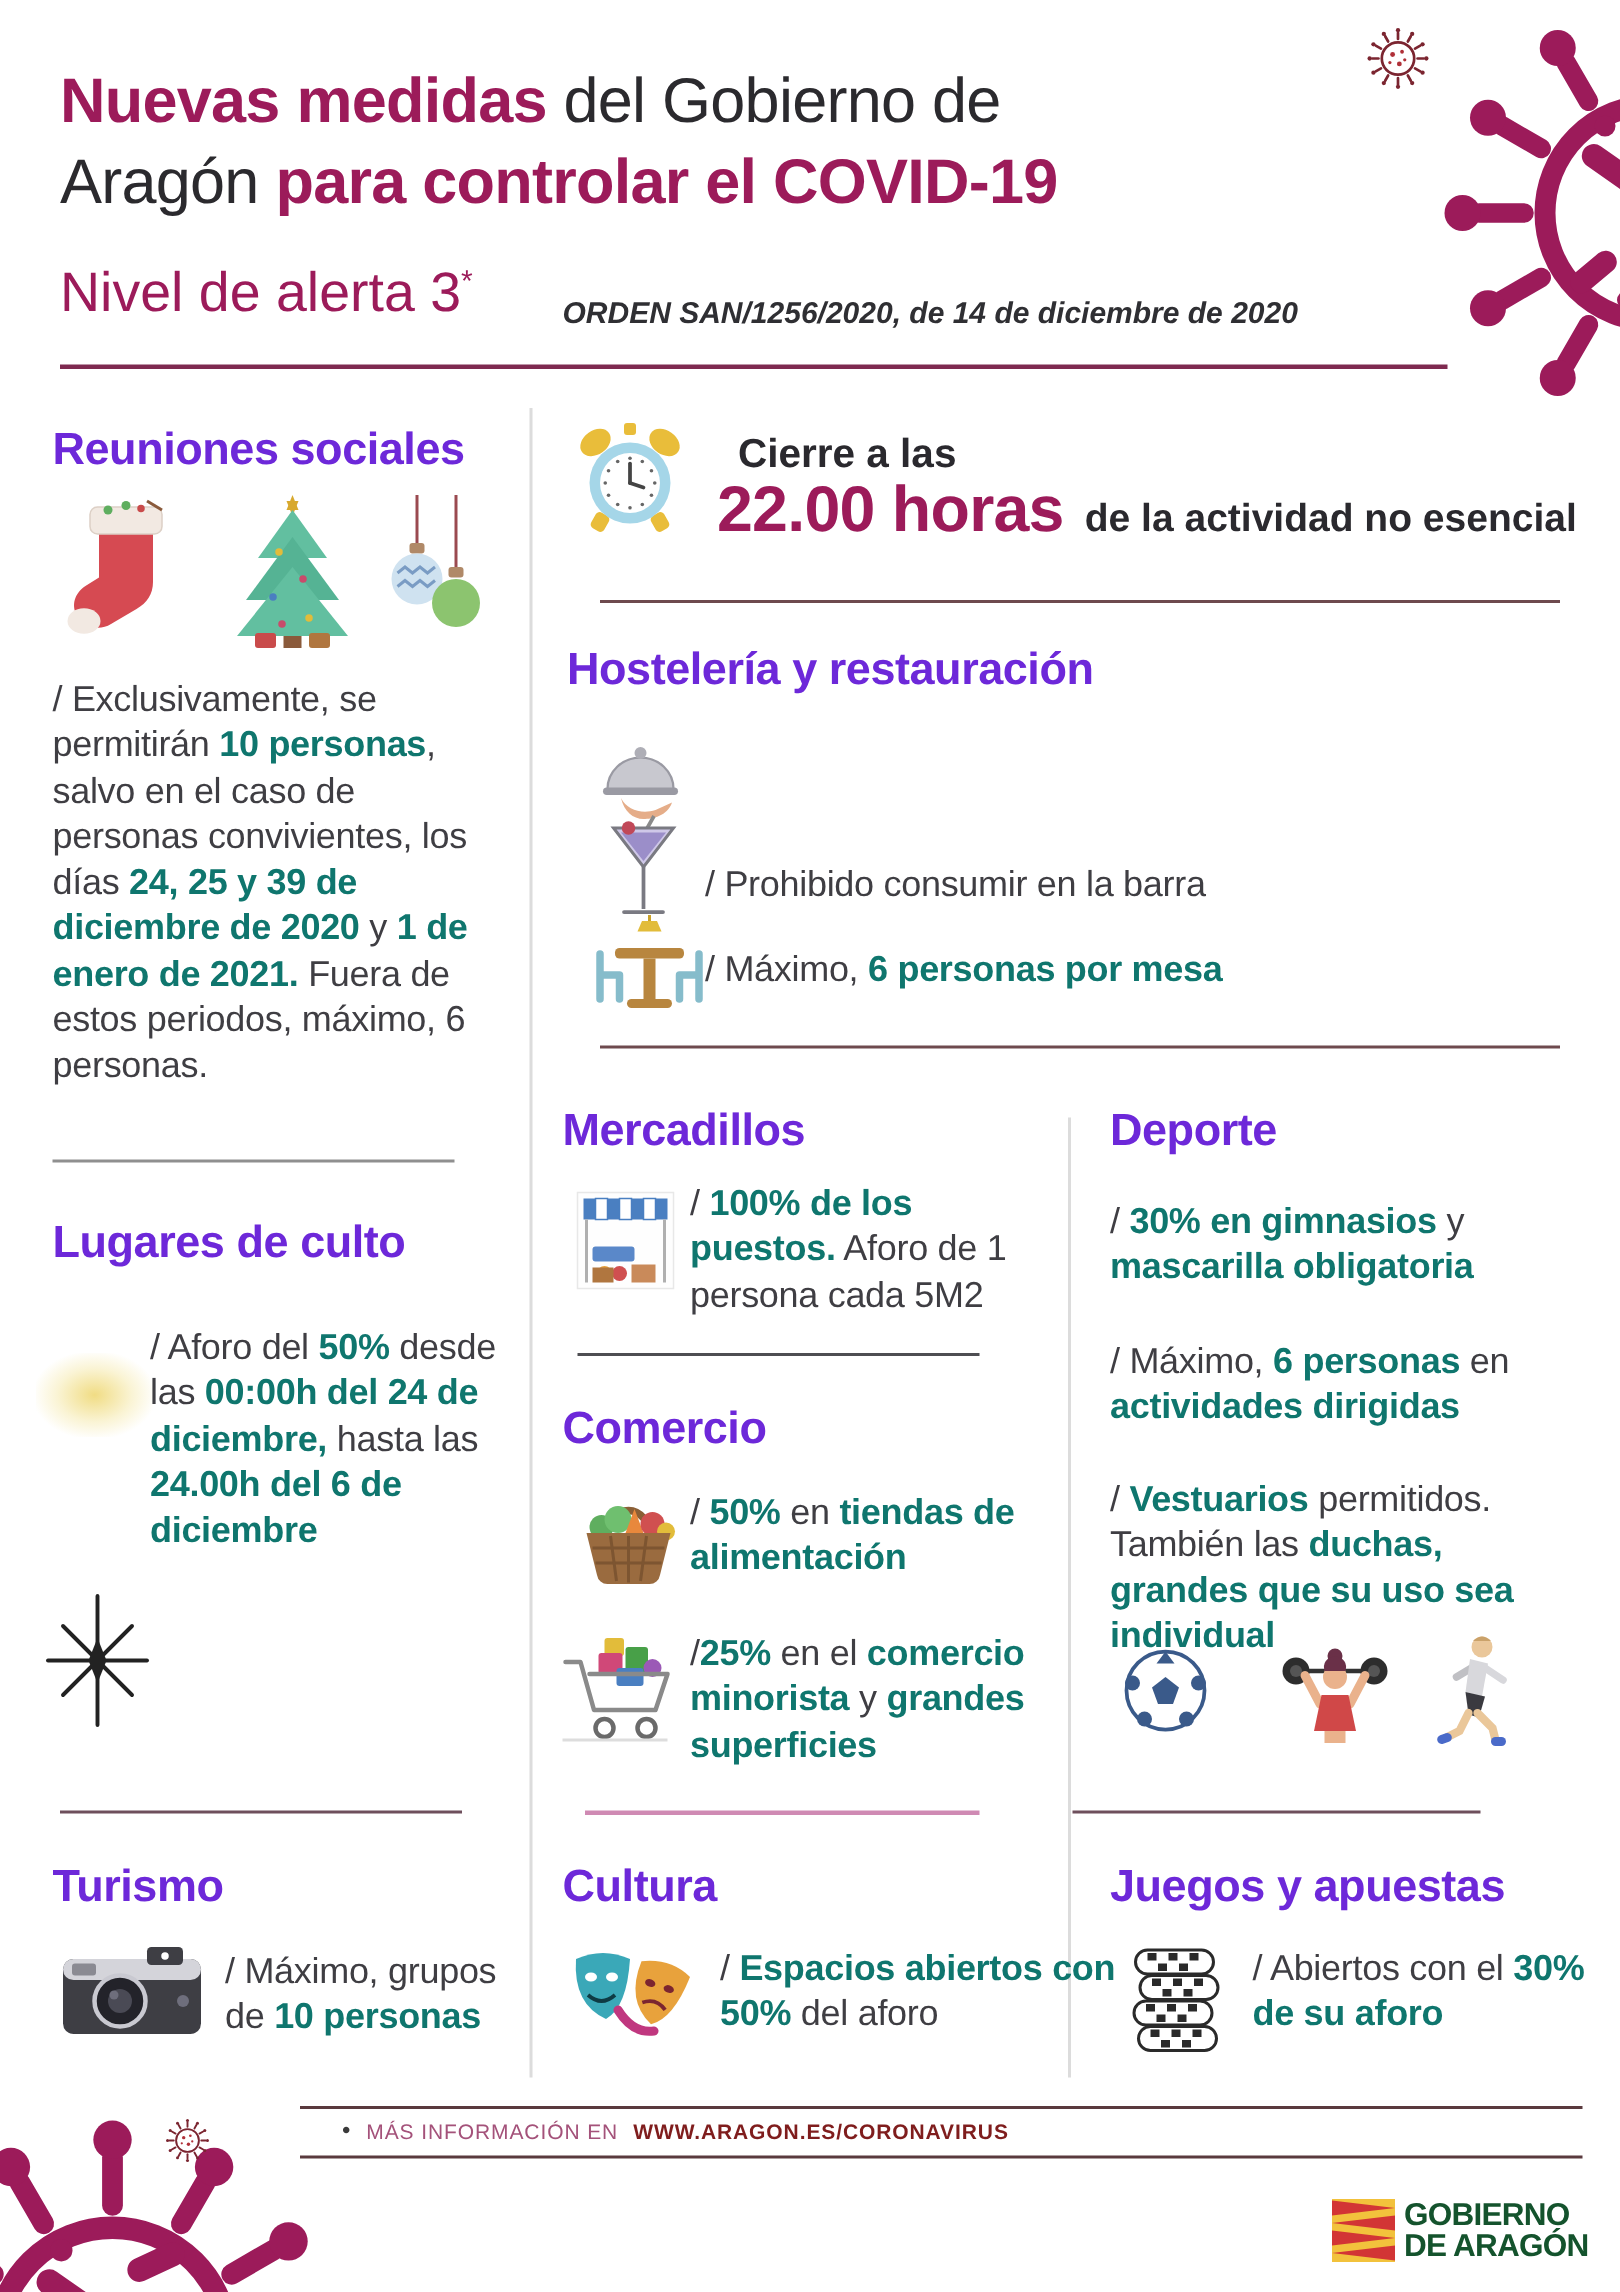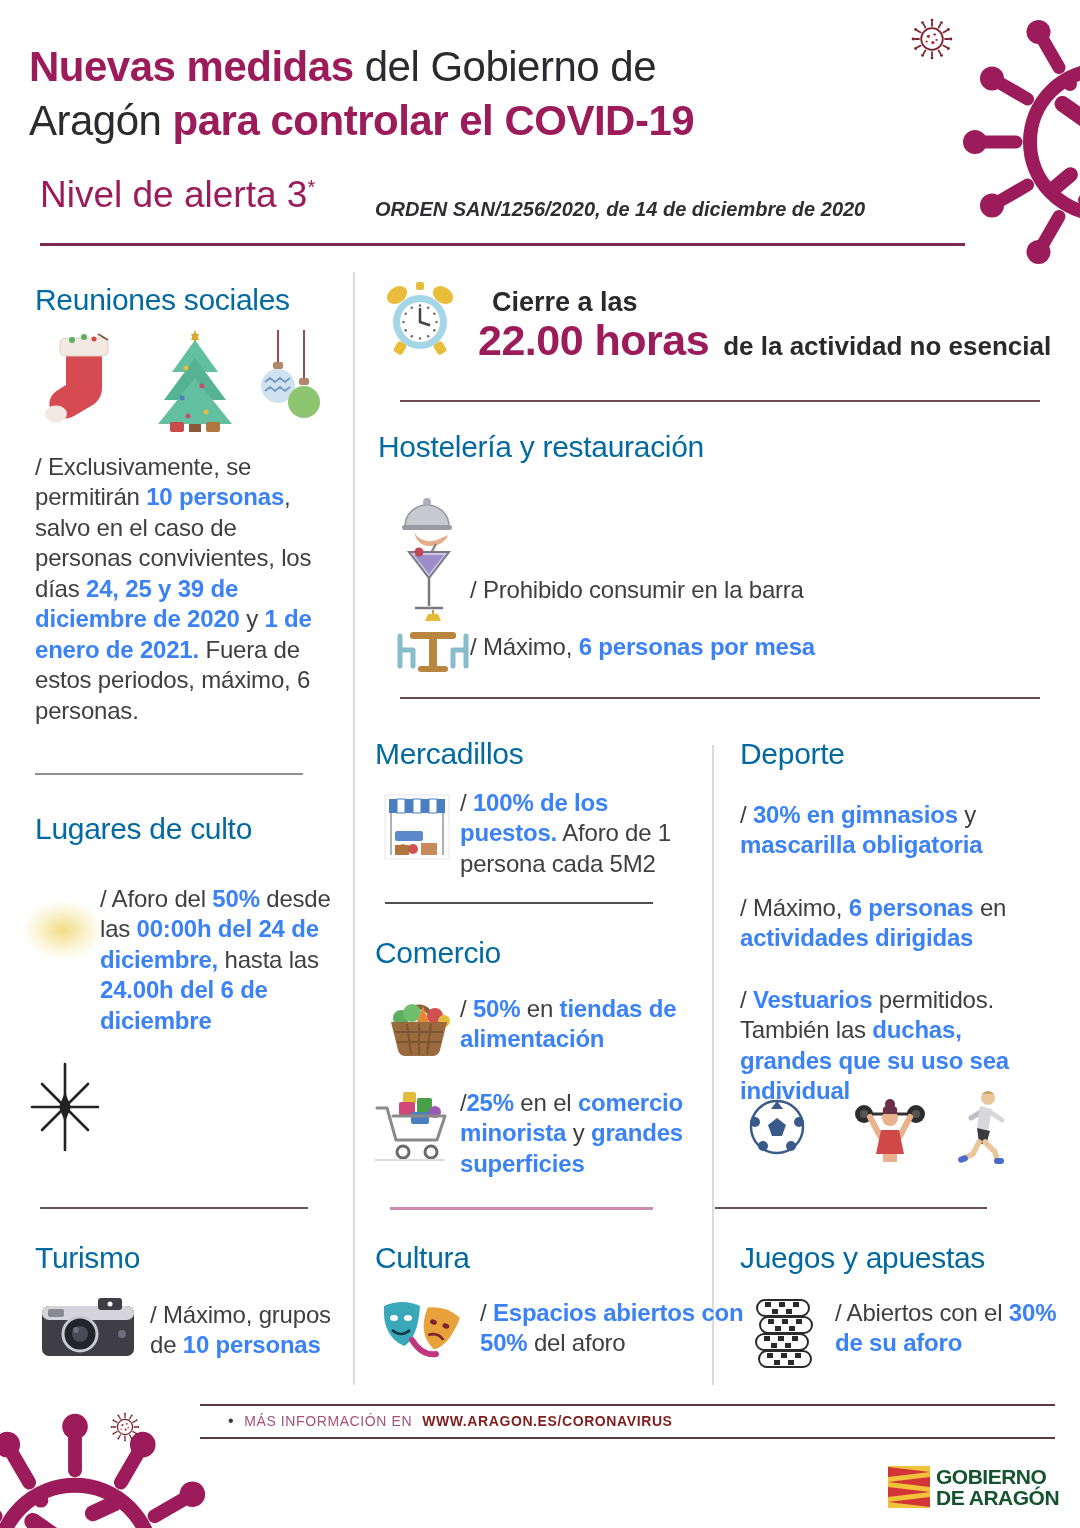--- a/index.html
+++ b/index.html
@@ -4,23 +4,23 @@
 <style>
   html,body{margin:0;padding:0;background:#ffffff;}
   .page{position:relative;width:1080px;height:1528px;overflow:hidden;background:#fff;
         font-family:"Liberation Sans",sans-serif;}
   .abs{position:absolute;}
   .title{font-size:42px;line-height:1.28;color:#2b2a2e;font-weight:400;letter-spacing:-0.5px;}
   .title .mag{color:#9c1b5a;font-weight:700;}
   .alert{font-size:37px;color:#9c1b5a;font-weight:400;}
   .alert sup{font-size:20px;}
   .order{font-size:20px;font-style:italic;font-weight:700;color:#2f2f33;}
-  .h2{font-size:30px;font-weight:400;color:#0369a1;letter-spacing:-0.3px;}
+  .h2{font-size:30px;font-weight:700;color:#6d28d9;letter-spacing:-0.3px;}
   .body-text{color:#3f3e43;font-size:24px;line-height:1.27;letter-spacing:-0.2px;}
-  .body-text .b{font-weight:700;color:#3b82f6;text-align:right;}
+  .body-text .b{font-weight:700;color:#0f766e;text-align:right;}
   .hline{position:absolute;height:2px;background:#6e4a4e;}
   .vline{position:absolute;width:2px;background:#dcdcdc;}
   .cierre-prefix{font-size:27px;font-weight:700;color:#2a292e;}
   .cierre-row{display:flex;align-items:baseline;gap:14px;}
   .cierre-time{font-size:43px;font-weight:700;color:#9c1b5a;letter-spacing:-0.5px;}
   .cierre-suffix{font-size:26px;font-weight:700;color:#2a292e;}
   .footer-row{display:flex;align-items:center;gap:10px;font-size:14px;letter-spacing:0.6px;}
   .footer-bullet{color:#3a3a3a;font-size:16px;}
   .footer-label{color:#a4527a;font-weight:400;}
   .footer-url{color:#7f1d1d;font-weight:700;}
@@ -131,21 +131,21 @@
   <svg class="abs" style="left:952px;top:-8px;width:300px;height:300px">
       <use href="#sym-virus-big"></use>
     </svg>
   <svg class="abs" style="left:-85px;top:1402px;width:320px;height:320px">
       <use href="#sym-virus-big"></use>
     </svg>
   <svg class="abs" style="left:106px;top:1408px;width:38px;height:38px">
       <use href="#sym-virus-small"></use>
     </svg>
 
-  <div class="abs title" style="left:29px;top:40px;width:840px">
+  <div class="abs title" style="left:40px;top:40px;width:840px">
     <span class="mag">Nuevas medidas</span><span> del Gobierno de</span><br>
     <span>Aragón </span><span class="mag">para controlar el COVID-19</span>
   </div>
   <div class="abs alert" style="left:40px;top:174px">
     <span>Nivel de alerta 3</span><sup>*</sup>
   </div>
   <div class="abs order" style="left:375px;top:198px">ORDEN SAN/1256/2020, de 14 de diciembre de 2020</div>
   <div class="hline" style="left:40px;top:243px;width:925px;height:3px;background:#7e2a50"></div>
 
   <div class="vline" style="left:353px;top:272px;height:1113px"></div>

